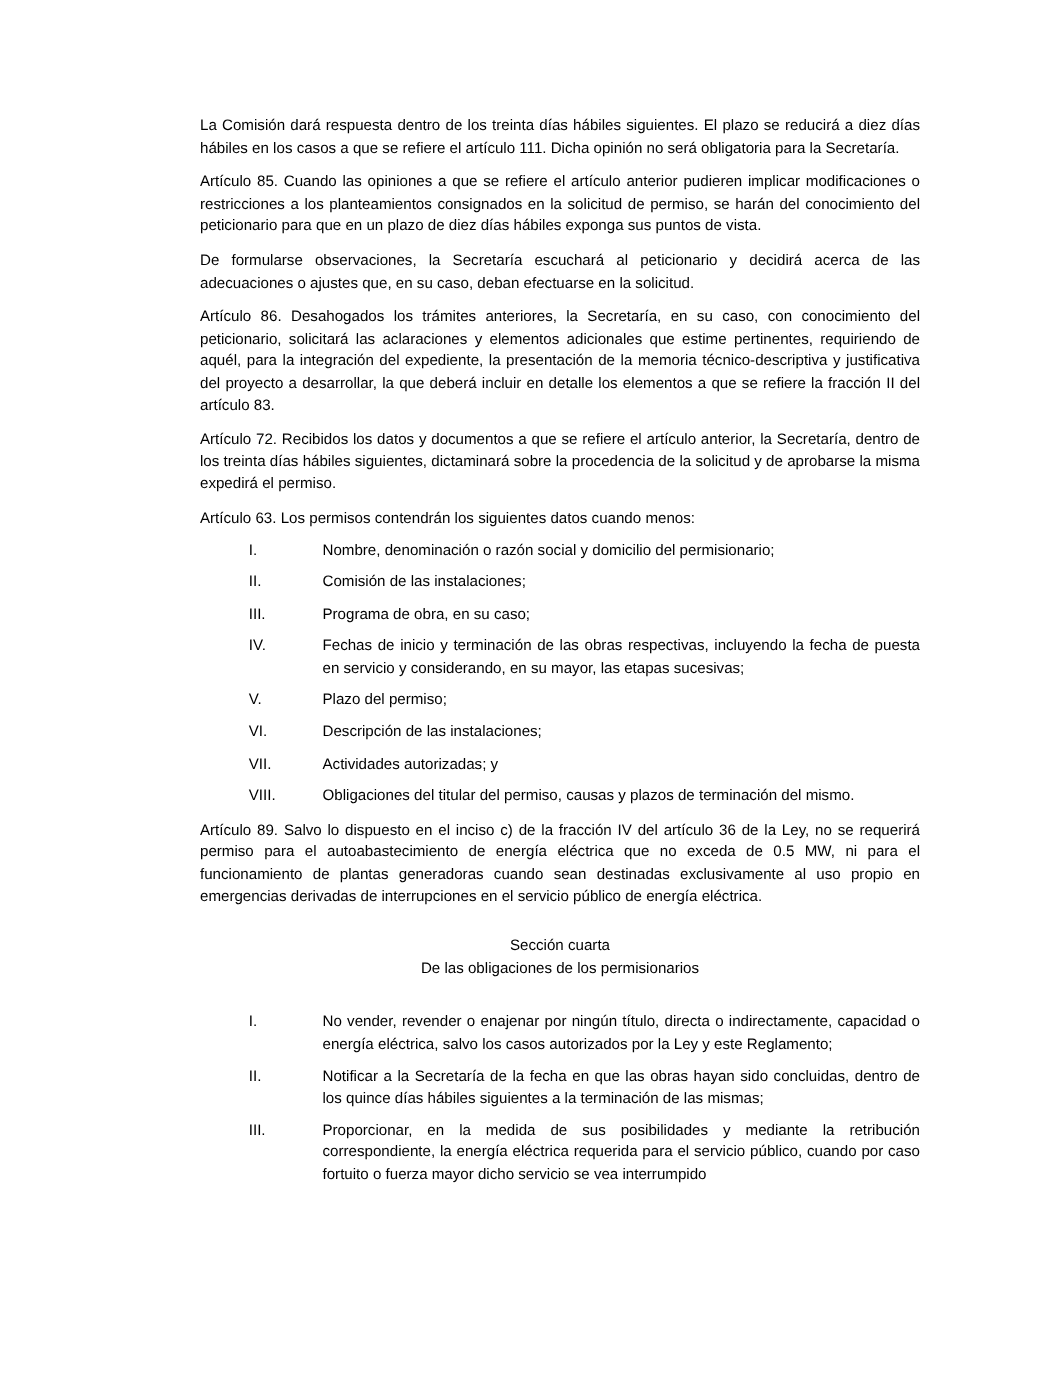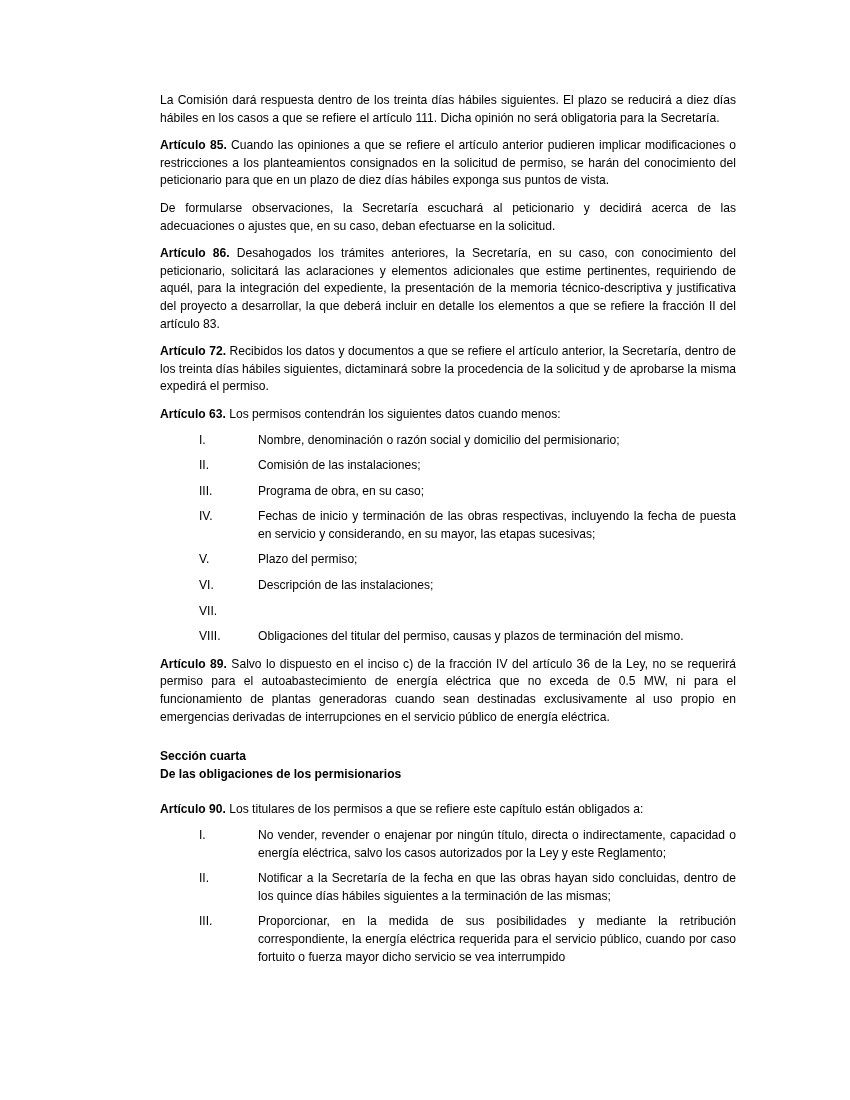--- a/index.html
+++ b/index.html
@@ -28,24 +28,25 @@
     margin: 0 0 0 0;
     font-size: 12.1px;
     line-height: 17.6px;
     text-align: justify;
     color: #000000;
   }
   p.body {
     text-indent: 0;
   }
   .bold {
-    font-weight: bold;
+    font-weight: normal;
   }
   .center {
-    font-weight: bold;
+    text-align: center;
+    font-weight: normal;
   }
   .section-head {
     margin-top: 22px;
     margin-bottom: 0;
   }
   .list {
     margin: 0;
     padding: 0;
     list-style: none;
   }
@@ -118,37 +119,37 @@
       <li class="list-item">
         <span class="num">V.</span>
         <span class="txt">Plazo del permiso;</span>
       </li>
       <li class="list-item">
         <span class="num">VI.</span>
         <span class="txt">Descripción de las instalaciones;</span>
       </li>
       <li class="list-item">
         <span class="num">VII.</span>
+        <span class="txt">Actividades autorizadas; y</span>
       </li>
       <li class="list-item">
         <span class="num">VIII.</span>
         <span class="txt">Obligaciones del titular del permiso, causas y plazos de terminación del mismo.</span>
       </li>
     </ul>
 
     <div class="spacer-md"></div>
 
     <p class="body"><span class="bold">Artículo 89.</span><span> Salvo lo dispuesto en el inciso c) de la fracción IV del artículo 36 de la Ley, no se requerirá permiso para el autoabastecimiento de energía eléctrica que no exceda de 0.5 MW, ni para el funcionamiento de plantas generadoras cuando sean destinadas exclusivamente al uso propio en emergencias derivadas de interrupciones en el servicio público de energía eléctrica.</span></p>
 
     <p class="center section-head">Sección cuarta</p>
     <p class="center">De las obligaciones de los permisionarios</p>
 
     <div class="spacer-lg"></div>
 
-    <p class="body"><span class="bold">Artículo 90.</span><span> Los titulares de los permisos a que se refiere este capítulo están obligados a:</span></p>
 
     <ul class="list">
       <li class="list-item">
         <span class="num">I.</span>
         <span class="txt">No vender, revender o enajenar por ningún título, directa o indirectamente, capacidad o energía eléctrica, salvo los casos autorizados por la Ley y este Reglamento;</span>
       </li>
       <li class="list-item">
         <span class="num">II.</span>
         <span class="txt">Notificar a la Secretaría de la fecha en que las obras hayan sido concluidas, dentro de los quince días hábiles siguientes a la terminación de las mismas;</span>
       </li>

